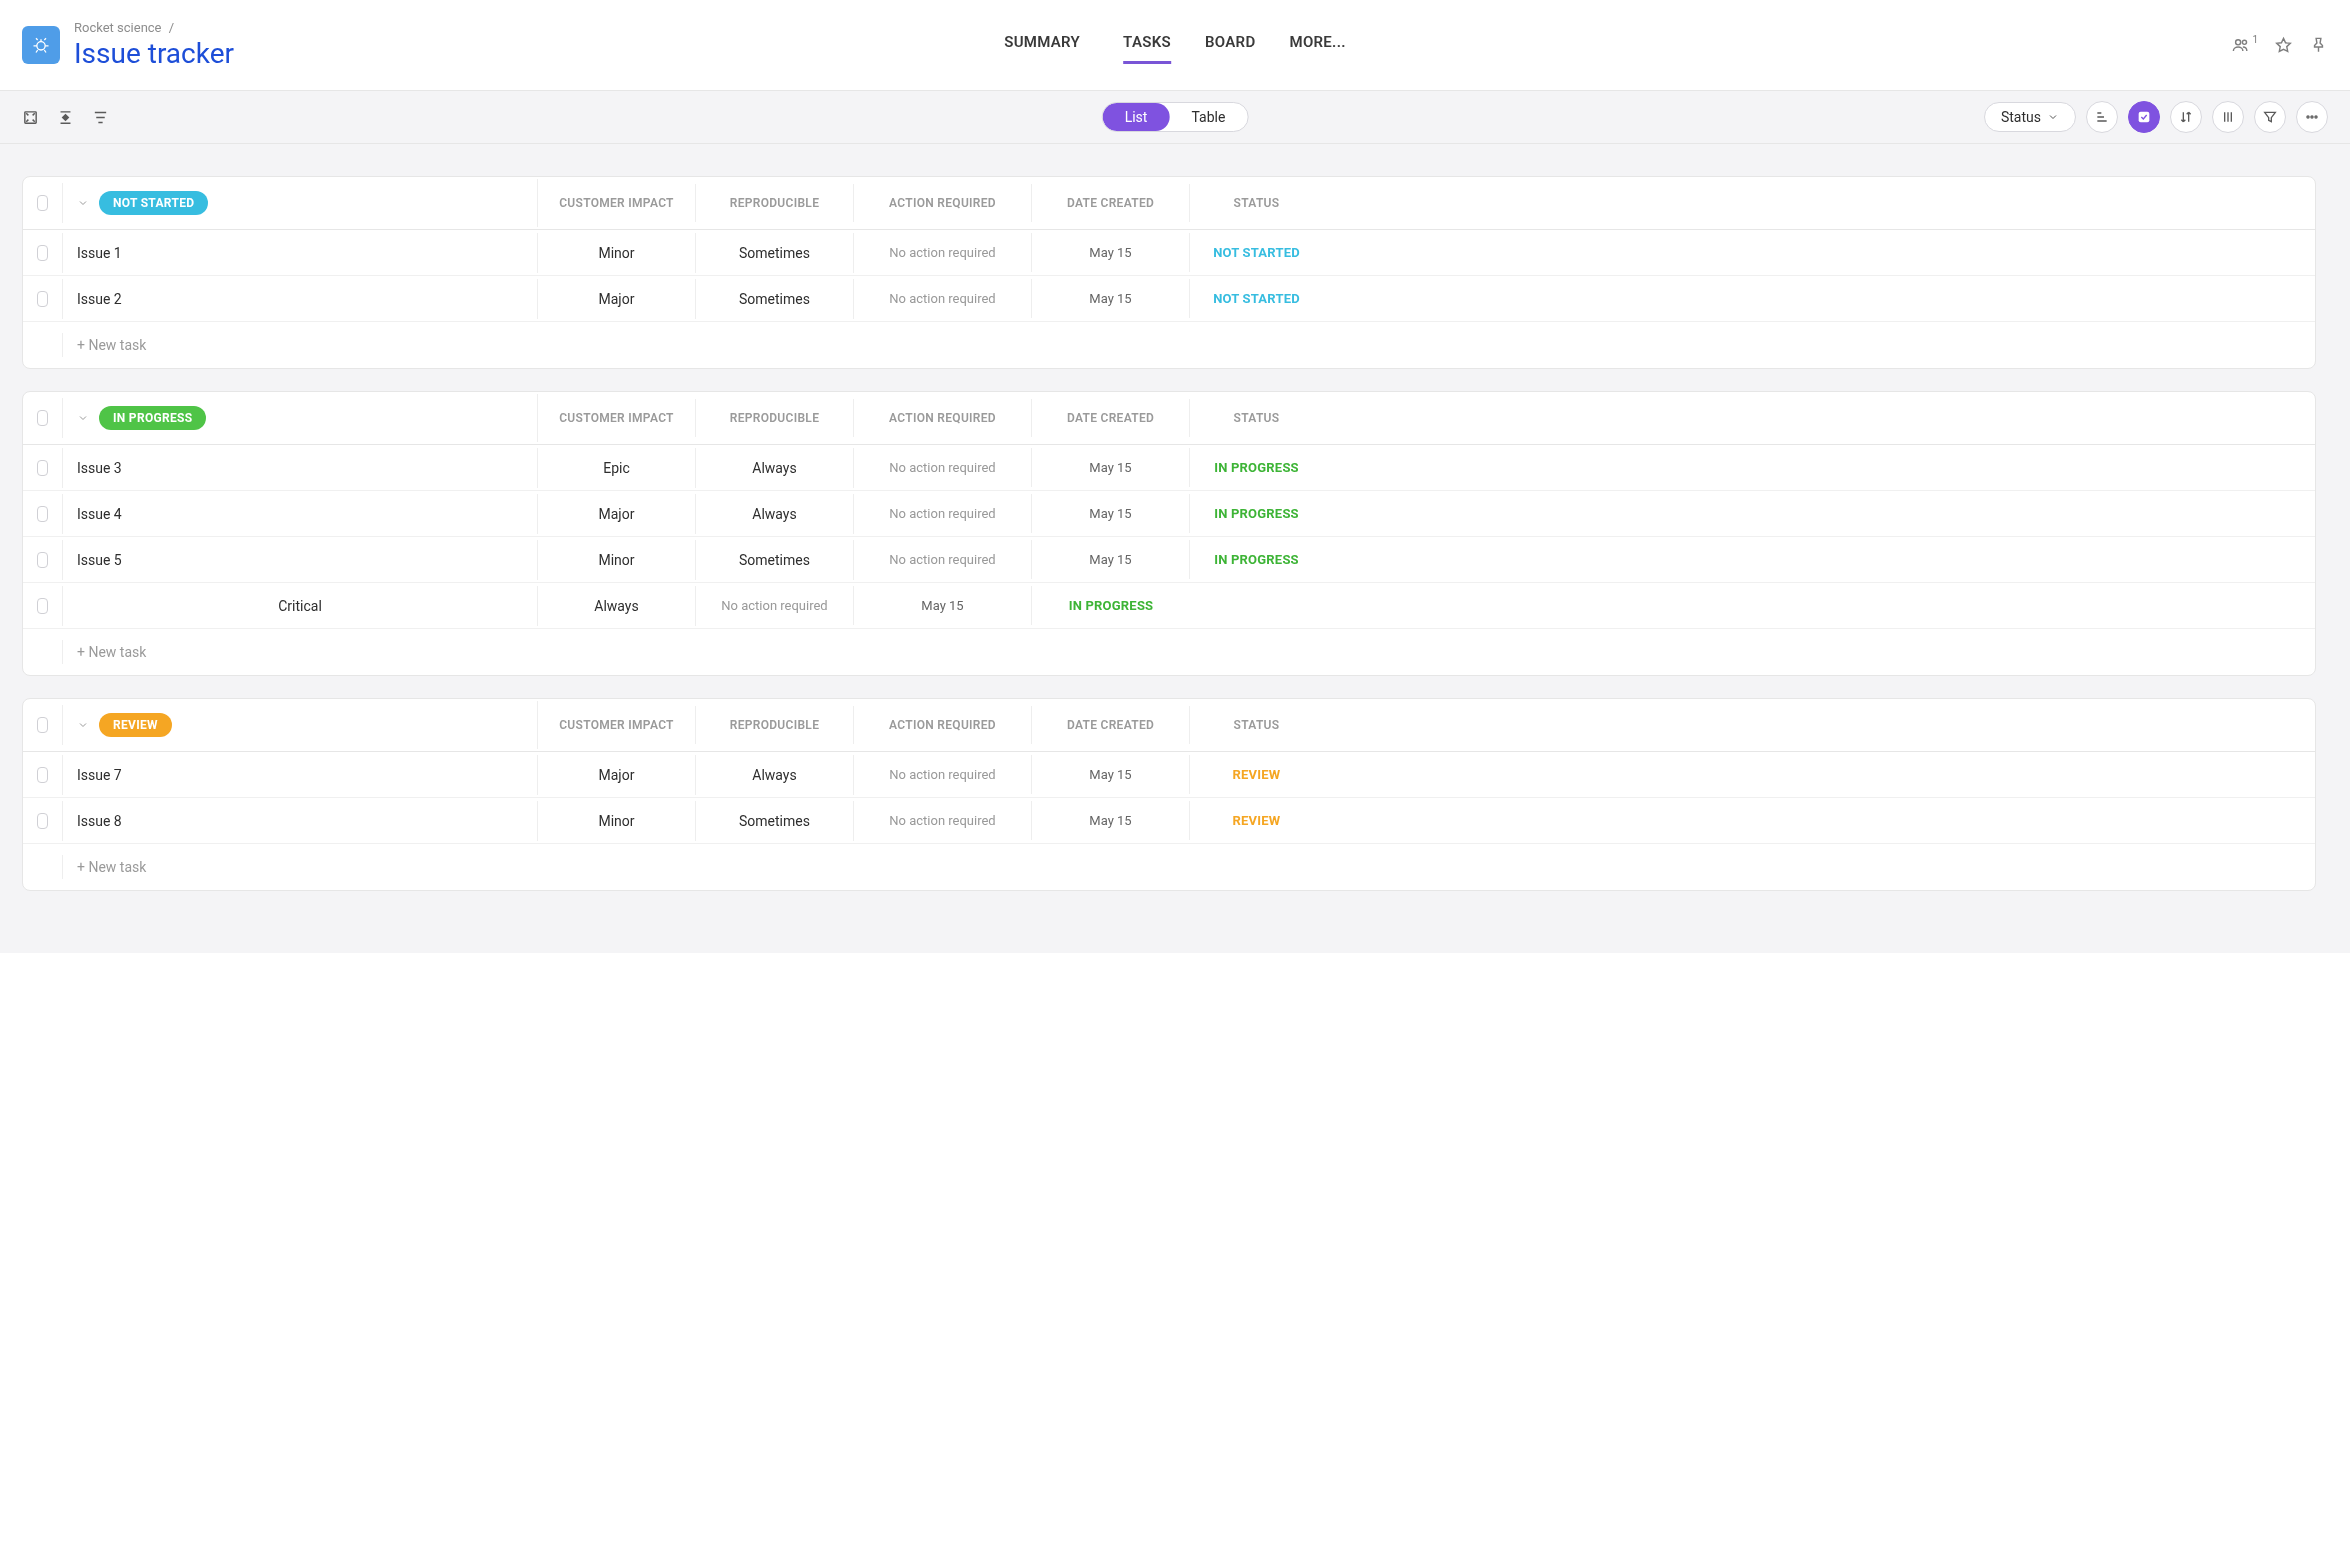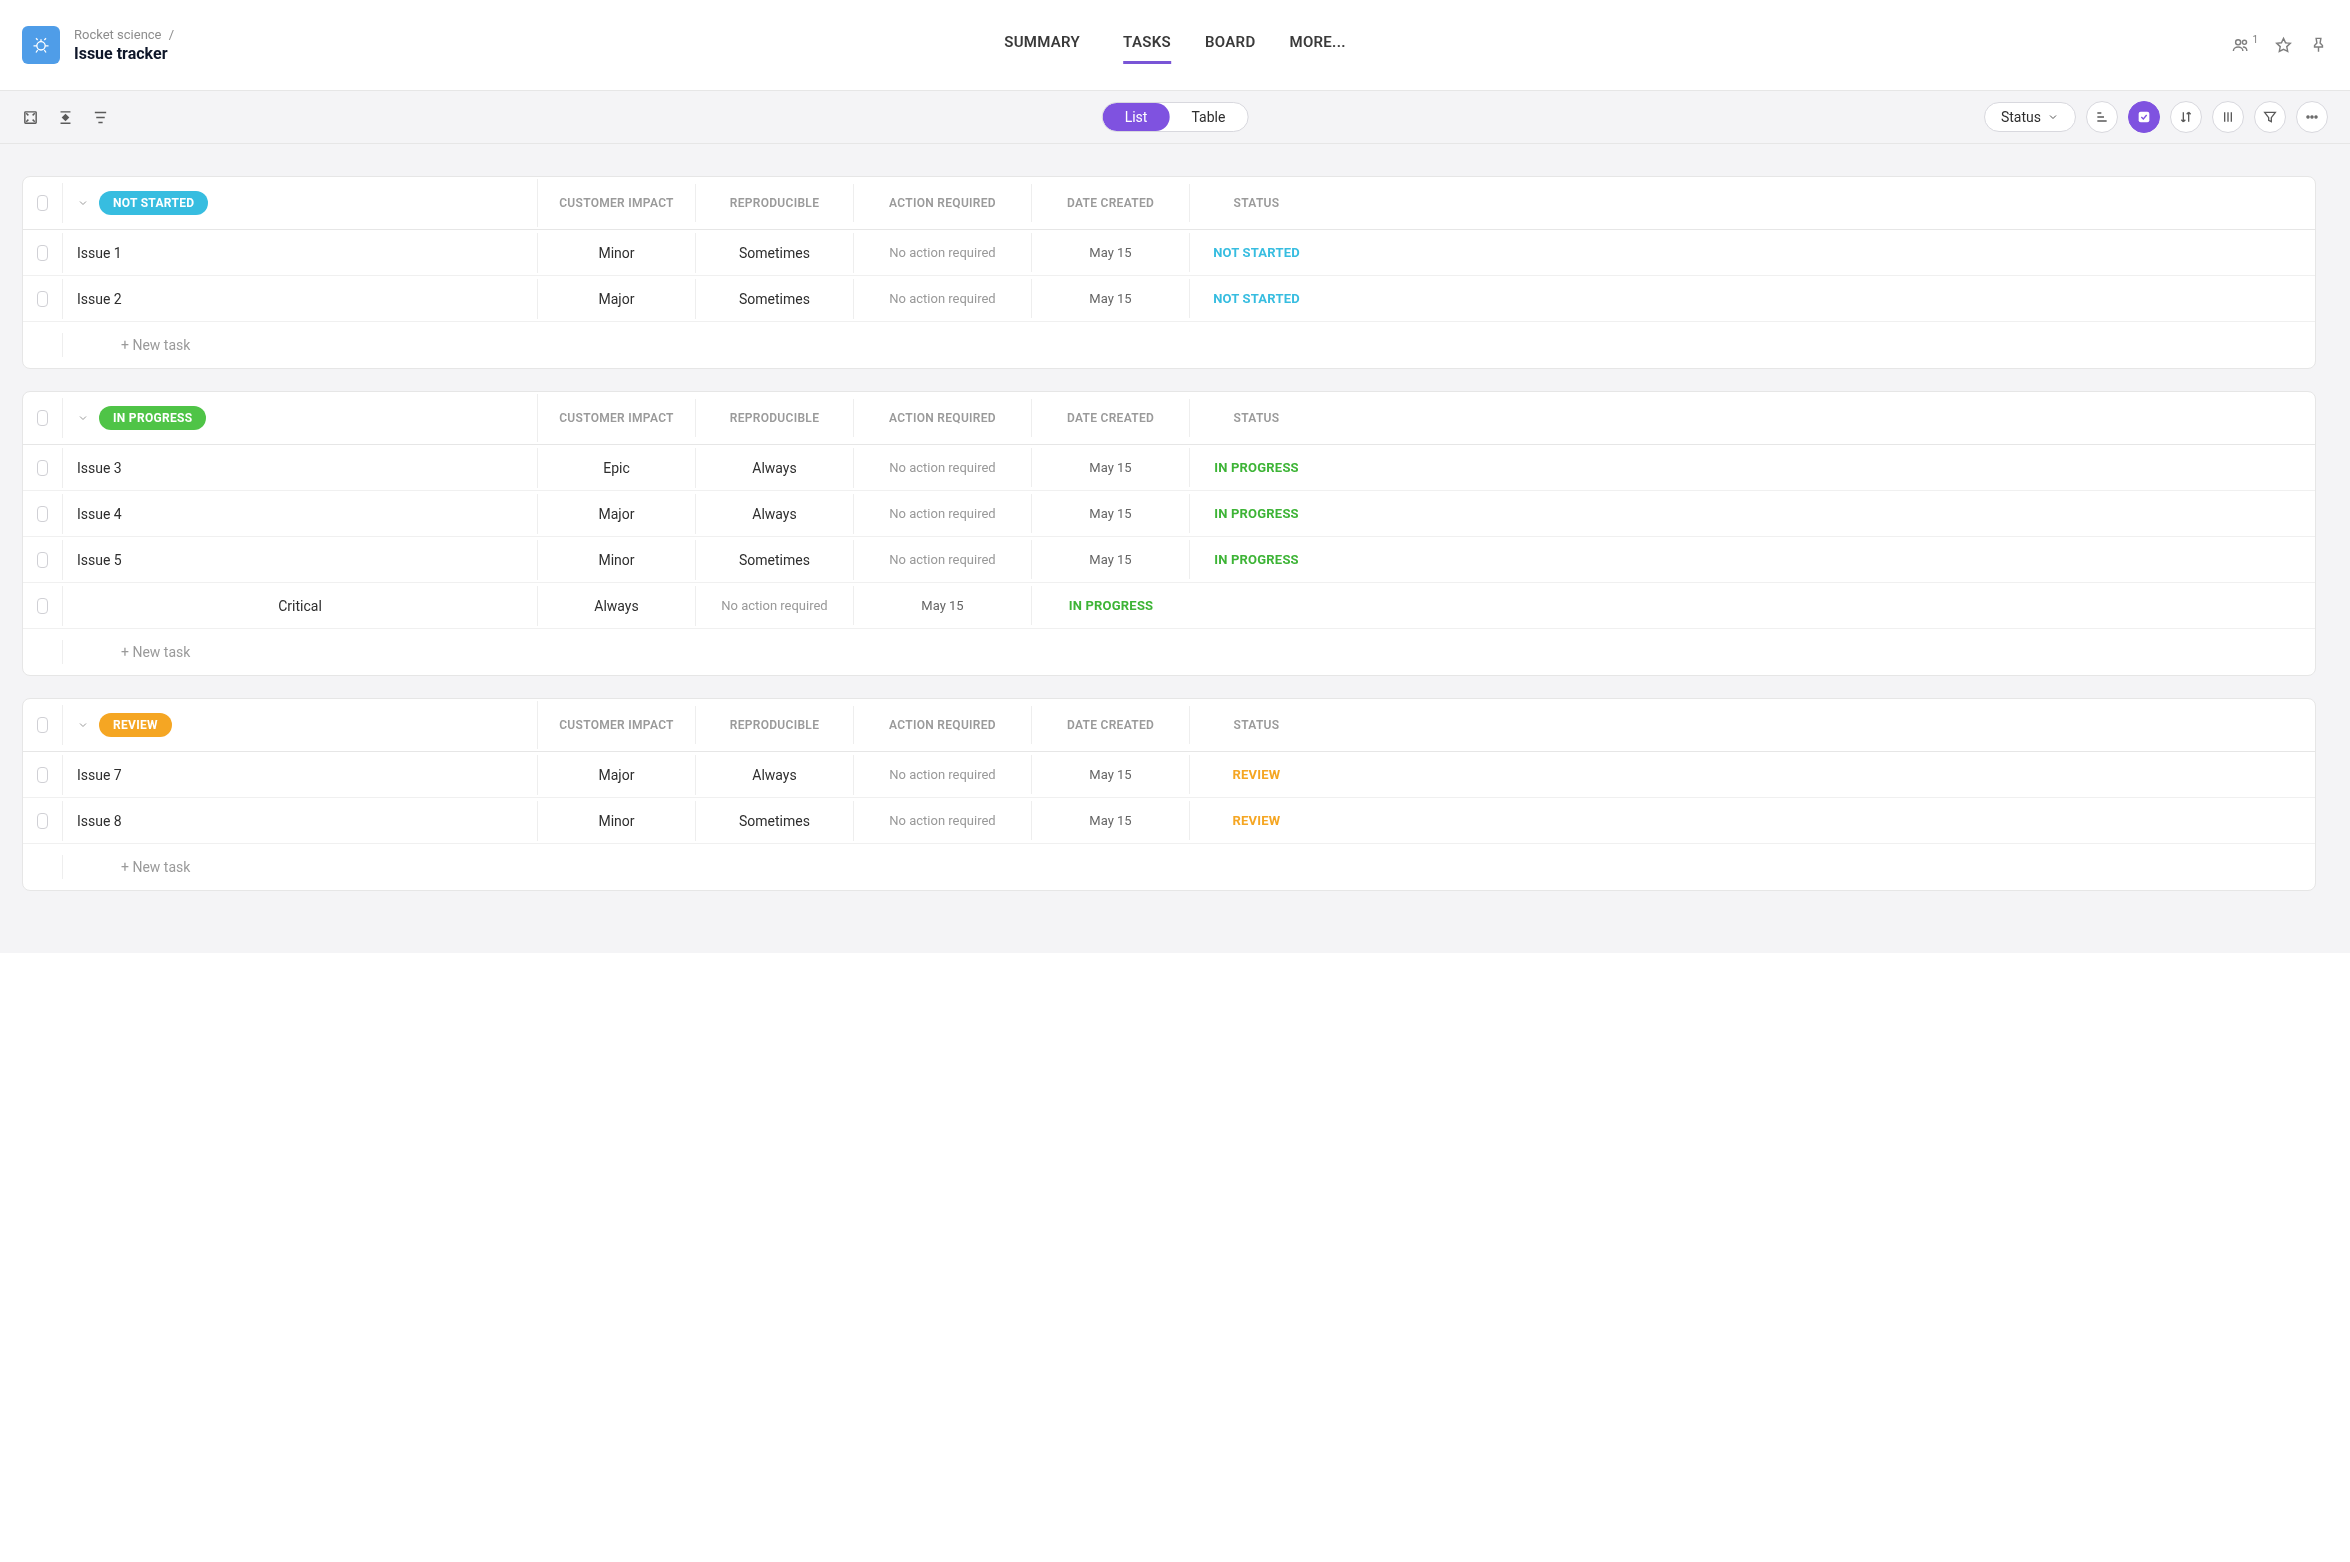--- a/index.html
+++ b/index.html
@@ -23,21 +23,21 @@
   .project-icon {
     width: 38px; height: 38px;
     background: #4f9de8;
     border-radius: 6px;
     display:flex; align-items:center; justify-content:center;
     color:#fff;
   }
   .project-icon svg { width:20px; height:20px; stroke:#fff; fill:none; stroke-width:1.6; }
   .breadcrumb { font-size:13px; color:#8d8d8d; margin-bottom:2px; }
   .breadcrumb .sep { margin: 0 4px; }
-  .project-title { font-size:16px; font-weight:700; color:#0f172a; }
+  .project-title { font-size:28px; font-weight:400; color:#1d4ed8; }
 
   .center-nav {
     position:absolute; left:50%; transform:translateX(-50%);
     display:flex; gap:34px;
   }
   .nav-item {
     font-size:15px; font-weight:600; color:#3a3a3a;
     padding: 6px 0 10px 0;
     text-transform:uppercase; letter-spacing:0.3px;
     border-bottom: 3px solid transparent;
@@ -128,21 +128,21 @@
 
   .grow { border-bottom:1px solid #f0f0f0; font-size:14px; min-height:46px; }
   .grow .name-cell { text-align:left !important; color:#2e2e2e; }
   .grow .action-cell { color:#999; font-size:13px; }
   .grow .date-cell { color:#666; font-size:13px; }
   .grow .status-cell { font-weight:700; font-size:13px; letter-spacing:0.2px; }
   .status-notstarted { color:#37bde0; }
   .status-inprogress { color:#3db436; }
   .status-review     { color:#f5a623; }
 
-  .gfooter { min-height:46px;gap:44px; }
+  .gfooter { min-height:46px; }
   .gfooter > div { border-right:none; }
   .gfooter .new-task { text-align:left !important; color:#9a9a9a; font-size:14px; cursor:pointer; }
 
   .checkbox {
     width:16px; height:16px; border:1.5px solid #d0d0d5; border-radius:4px;
     display:inline-block; cursor:pointer;
   }
 </style>
 </head>
 <body>

